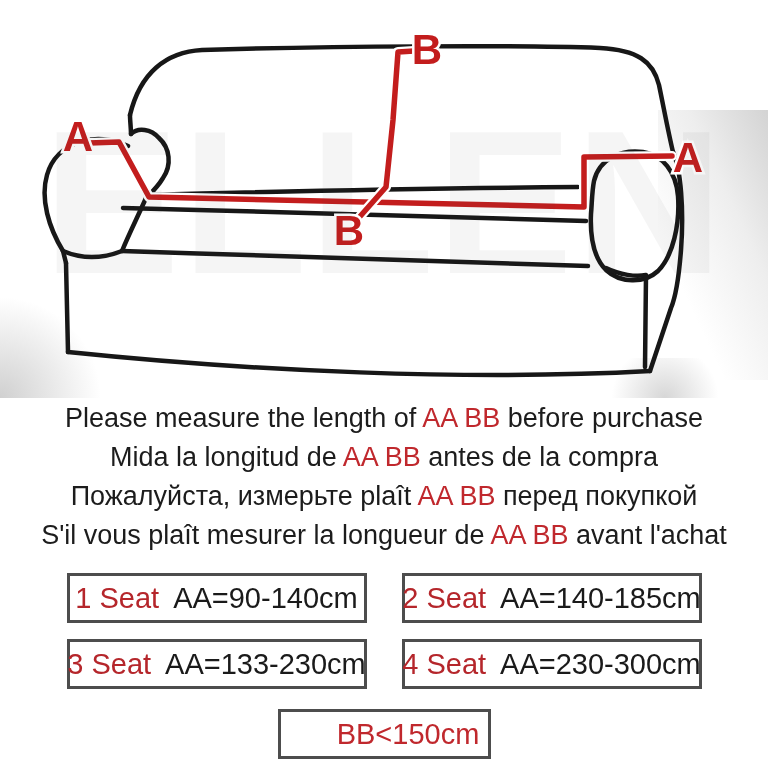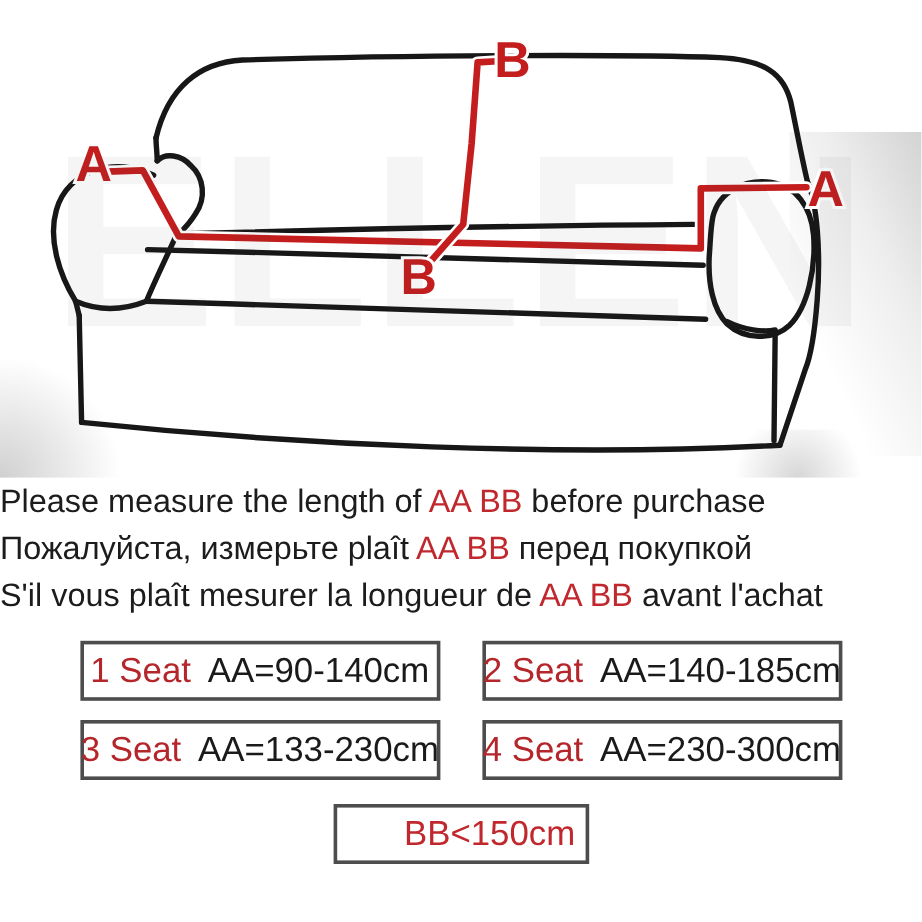--- a/index.html
+++ b/index.html
@@ -33,21 +33,21 @@
   svg.sofa{position:absolute;left:0;top:0;}
   .redlabel{
     font-family:"Liberation Sans","DejaVu Sans",sans-serif;
     font-size:42px;font-weight:700;fill:#c31d1d;
     stroke:#ffffff;stroke-width:5px;paint-order:stroke;
     text-anchor:middle;
   }
 
   
   .instructions{
-    margin-top:1px;
+    margin-top:1px;text-align:center;
     font-size:27px;line-height:39px;color:#1c1c1c;
   }
   .instructions p{margin:0;white-space:nowrap;}
   .red{color:#c0282d;}
 
   
   .size-grid{margin-top:18px;display:flex;flex-direction:column;align-items:center;gap:16px;}
   .size-row{display:flex;gap:35px;}
   .size-box{
     box-sizing:border-box;width:300px;height:50px;
@@ -106,20 +106,21 @@
       <text class="redlabel" x="688" y="172">A</text>
       <text class="redlabel" x="427" y="64">B</text>
       <text class="redlabel" x="349" y="245">B</text>
     </svg>
 
     <div class="watermark">ELLEN</div>
   </div>
 
   <div class="instructions">
     <p><span>Please measure the length of </span><span class="red">AA BB</span><span> before purchase</span></p>
+    <p><span>Mida la longitud de </span><span class="red">AA BB</span><span> antes de la compra</span></p>
     <p><span>Пожалуйста, измерьте plaît </span><span class="red">AA BB</span><span> перед покупкой</span></p>
     <p><span>S'il vous plaît mesurer la longueur de </span><span class="red">AA BB</span><span> avant l'achat</span></p>
   </div>
 
   <div class="size-grid">
     <div class="size-row">
       <div class="size-box">
         <span class="seat">1 Seat</span>
         <span class="range">AA=90-140cm</span>
       </div>

